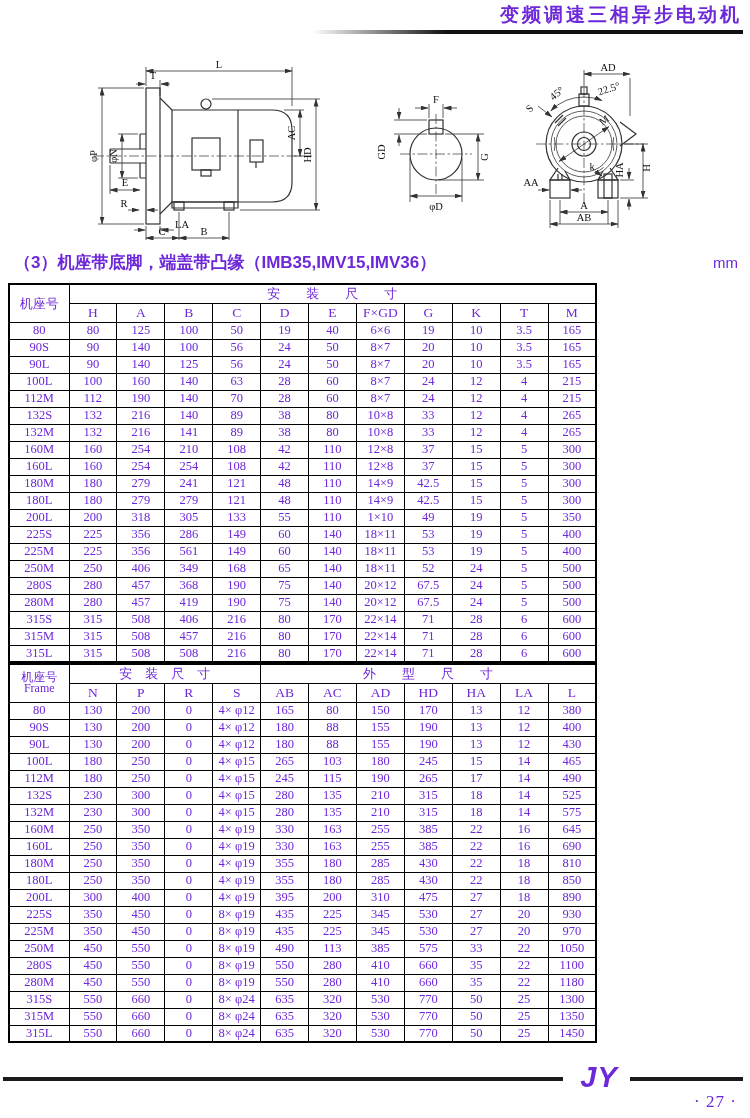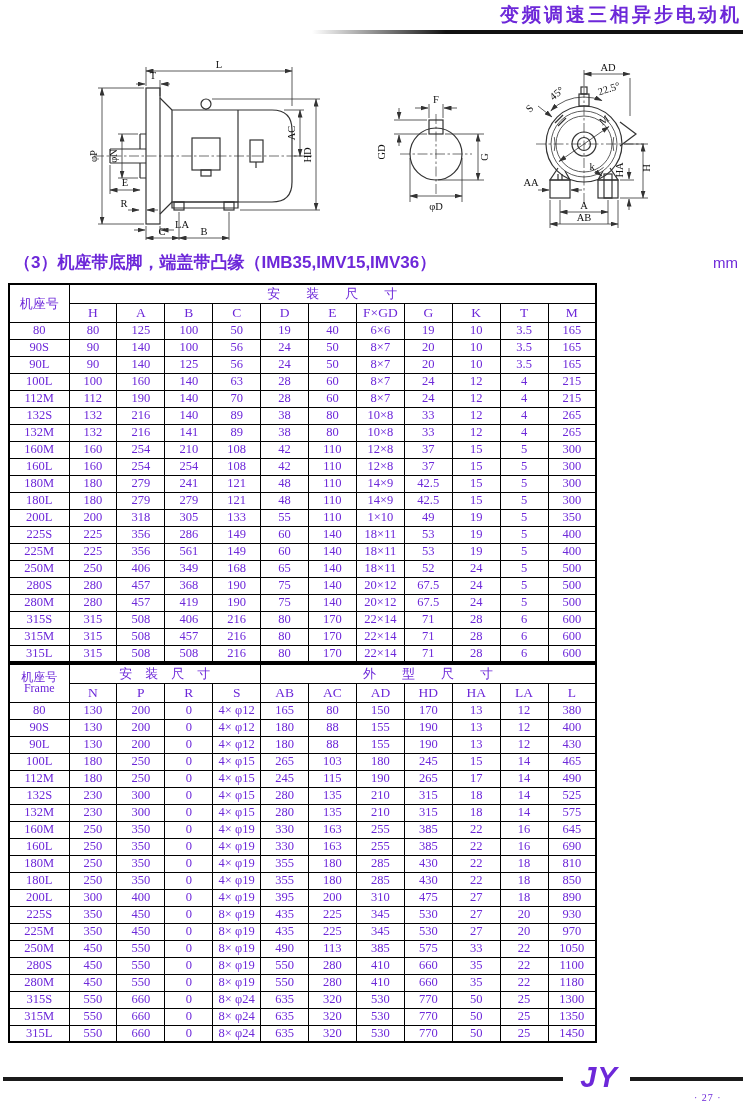--- a/index.html
+++ b/index.html
@@ -41,21 +41,21 @@
   thead tr{height:19px;}
   tbody tr{height:17px;}
   .frame-2line div{line-height:11px;font-size:12px;}
 
   
   .footer-line-left{position:absolute;top:1077px;left:3px;width:560px;height:4px;background:#1b1b1b;}
   .footer-line-right{position:absolute;top:1077px;left:630px;width:113px;height:4px;background:#1b1b1b;}
   .footer-logo{position:absolute;top:1061px;left:568px;width:62px;text-align:center;
                font-family:"Liberation Sans",sans-serif;font-weight:700;font-size:29px;
                font-style:italic;letter-spacing:1px;}
-  .page-number{position:absolute;top:1092px;left:694px;font-size:10px;letter-spacing:1px;}
+  .page-number{position:absolute;top:1092px;left:694px;font-size:17px;letter-spacing:1px;}
 </style>
 </head>
 <body>
 
 <div class="page">
 
   <div class="header-title">变频调速三相异步电动机</div>
   <div class="header-rule"></div>
 
   <svg id="svg-side" class="drawing" width="240" height="182" viewBox="0 0 240 182">

